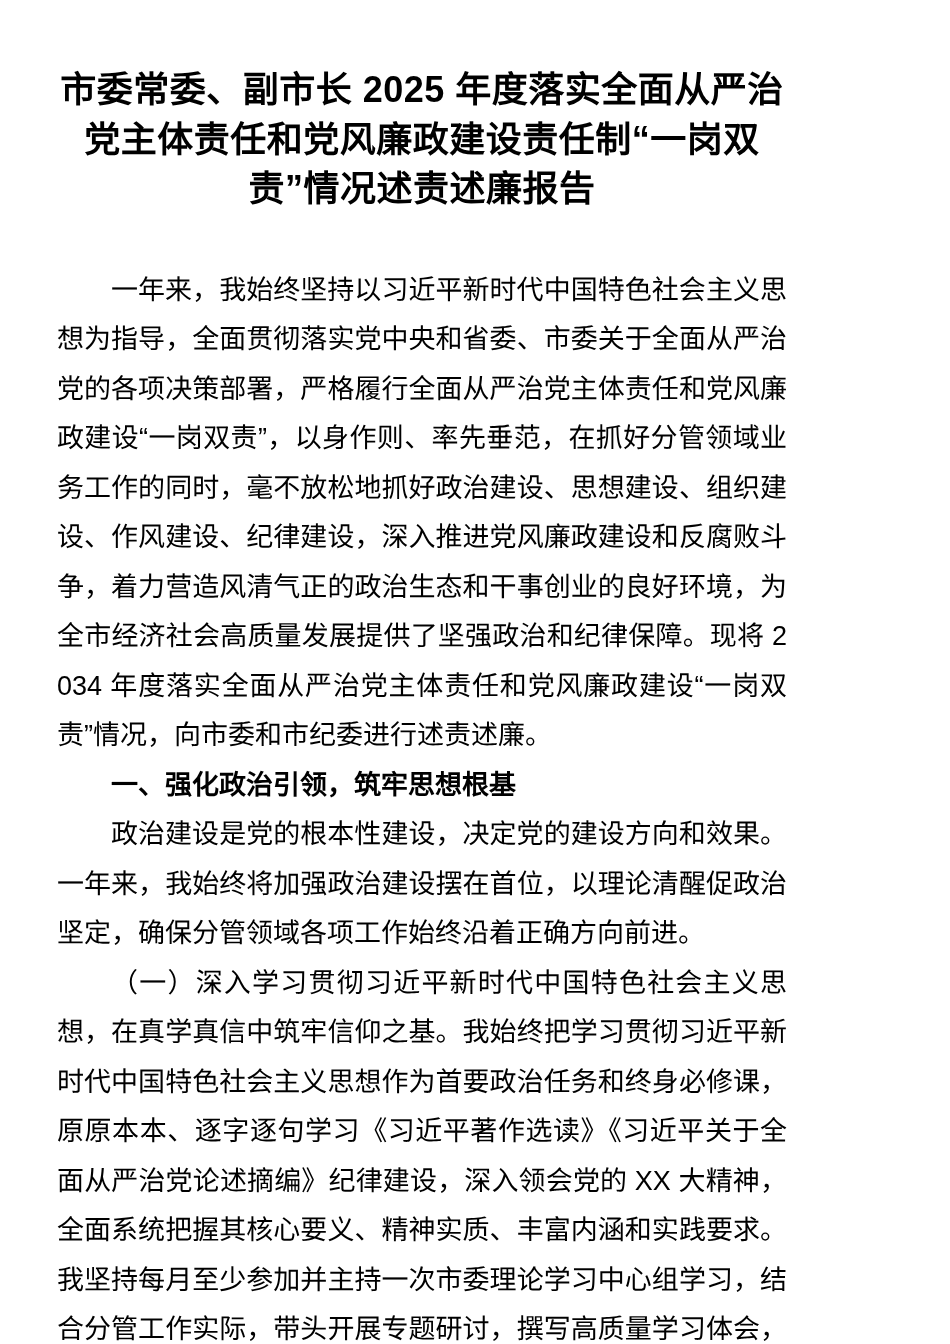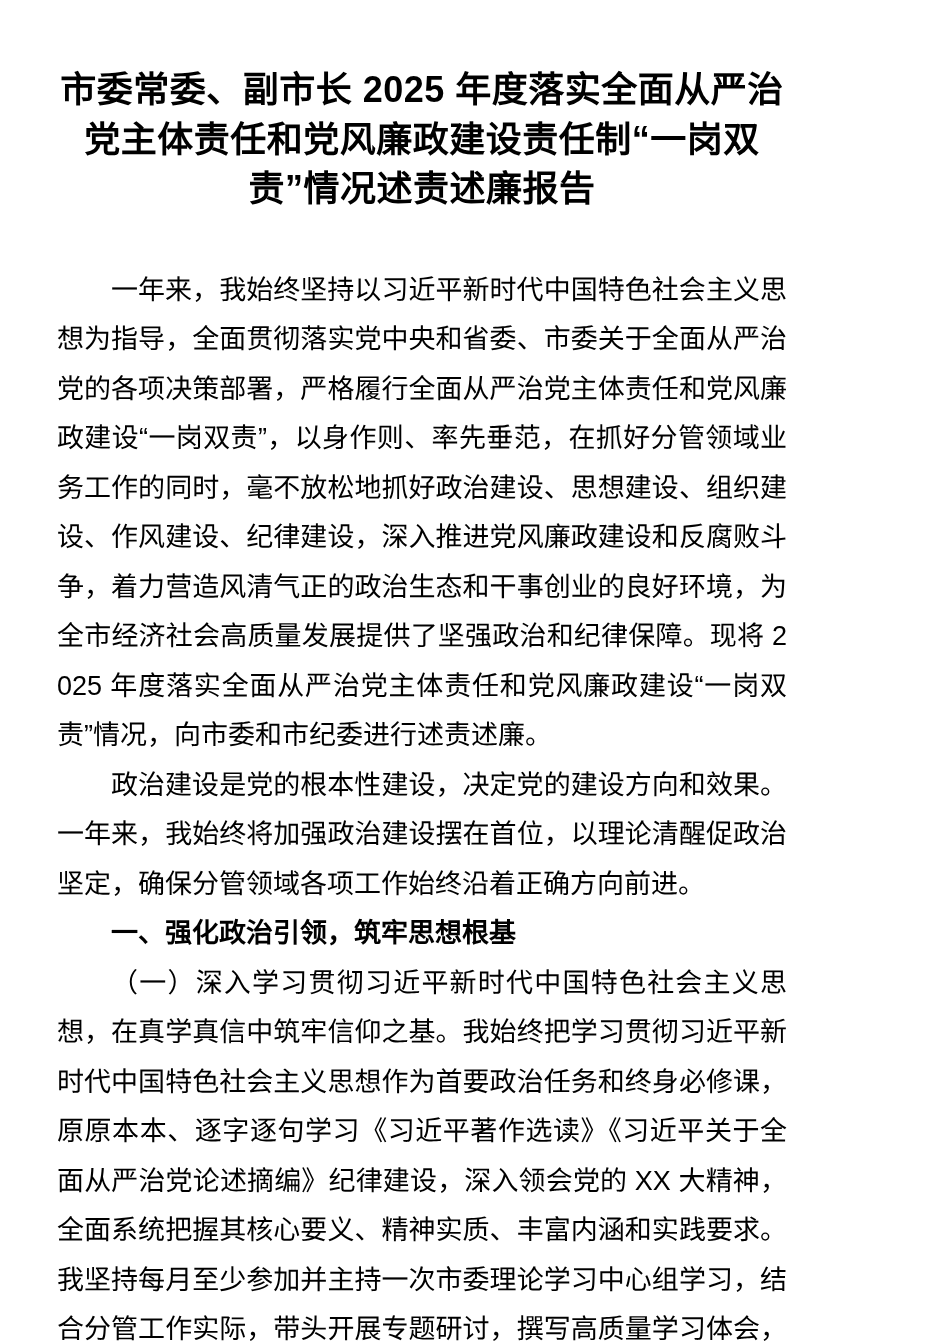--- a/index.html
+++ b/index.html
@@ -37,20 +37,20 @@
   .para.section-heading {
     font-weight: bold;
   }
 </style>
 </head>
 <body>
 
 <div class="page" style="--page-bg: #ffffff; --text-color: #000000;">
   <h1 class="doc-title">市委常委、副市长 2025 年度落实全面从严治党主体责任和党风廉政建设责任制“一岗双责”情况述责述廉报告</h1>
 
-  <p class="para">一年来，我始终坚持以习近平新时代中国特色社会主义思想为指导，全面贯彻落实党中央和省委、市委关于全面从严治党的各项决策部署，严格履行全面从严治党主体责任和党风廉政建设“一岗双责”，以身作则、率先垂范，在抓好分管领域业务工作的同时，毫不放松地抓好政治建设、思想建设、组织建设、作风建设、纪律建设，深入推进党风廉政建设和反腐败斗争，着力营造风清气正的政治生态和干事创业的良好环境，为全市经济社会高质量发展提供了坚强政治和纪律保障。现将 2025 年度落实全面从严治党主体责任和党风廉政建设“一岗双责”情况，向市委和市纪委进行述责述廉。</p>
+  <p class="para">一年来，我始终坚持以习近平新时代中国特色社会主义思想为指导，全面贯彻落实党中央和省委、市委关于全面从严治党的各项决策部署，严格履行全面从严治党主体责任和党风廉政建设“一岗双责”，以身作则、率先垂范，在抓好分管领域业务工作的同时，毫不放松地抓好政治建设、思想建设、组织建设、作风建设、纪律建设，深入推进党风廉政建设和反腐败斗争，着力营造风清气正的政治生态和干事创业的良好环境，为全市经济社会高质量发展提供了坚强政治和纪律保障。现将 2034 年度落实全面从严治党主体责任和党风廉政建设“一岗双责”情况，向市委和市纪委进行述责述廉。</p>
+
+  <p class="para section-heading">一、强化政治引领，筑牢思想根基</p>
 
   <p class="para">政治建设是党的根本性建设，决定党的建设方向和效果。一年来，我始终将加强政治建设摆在首位，以理论清醒促政治坚定，确保分管领域各项工作始终沿着正确方向前进。</p>
-
-  <p class="para section-heading">一、强化政治引领，筑牢思想根基</p>
 
   <p class="para">（一）深入学习贯彻习近平新时代中国特色社会主义思想，在真学真信中筑牢信仰之基。我始终把学习贯彻习近平新时代中国特色社会主义思想作为首要政治任务和终身必修课，原原本本、逐字逐句学习《习近平著作选读》《习近平关于全面从严治党论述摘编》纪律建设，深入领会党的 XX 大精神，全面系统把握其核心要义、精神实质、丰富内涵和实践要求。我坚持每月至少参加并主持一次市委理论学习中心组学习，结合分管工作实际，带头开展专题研讨，撰写高质量学习体会，做到学思用贯通、知信行统一。</p>
 </div>
 
 </body></html>

